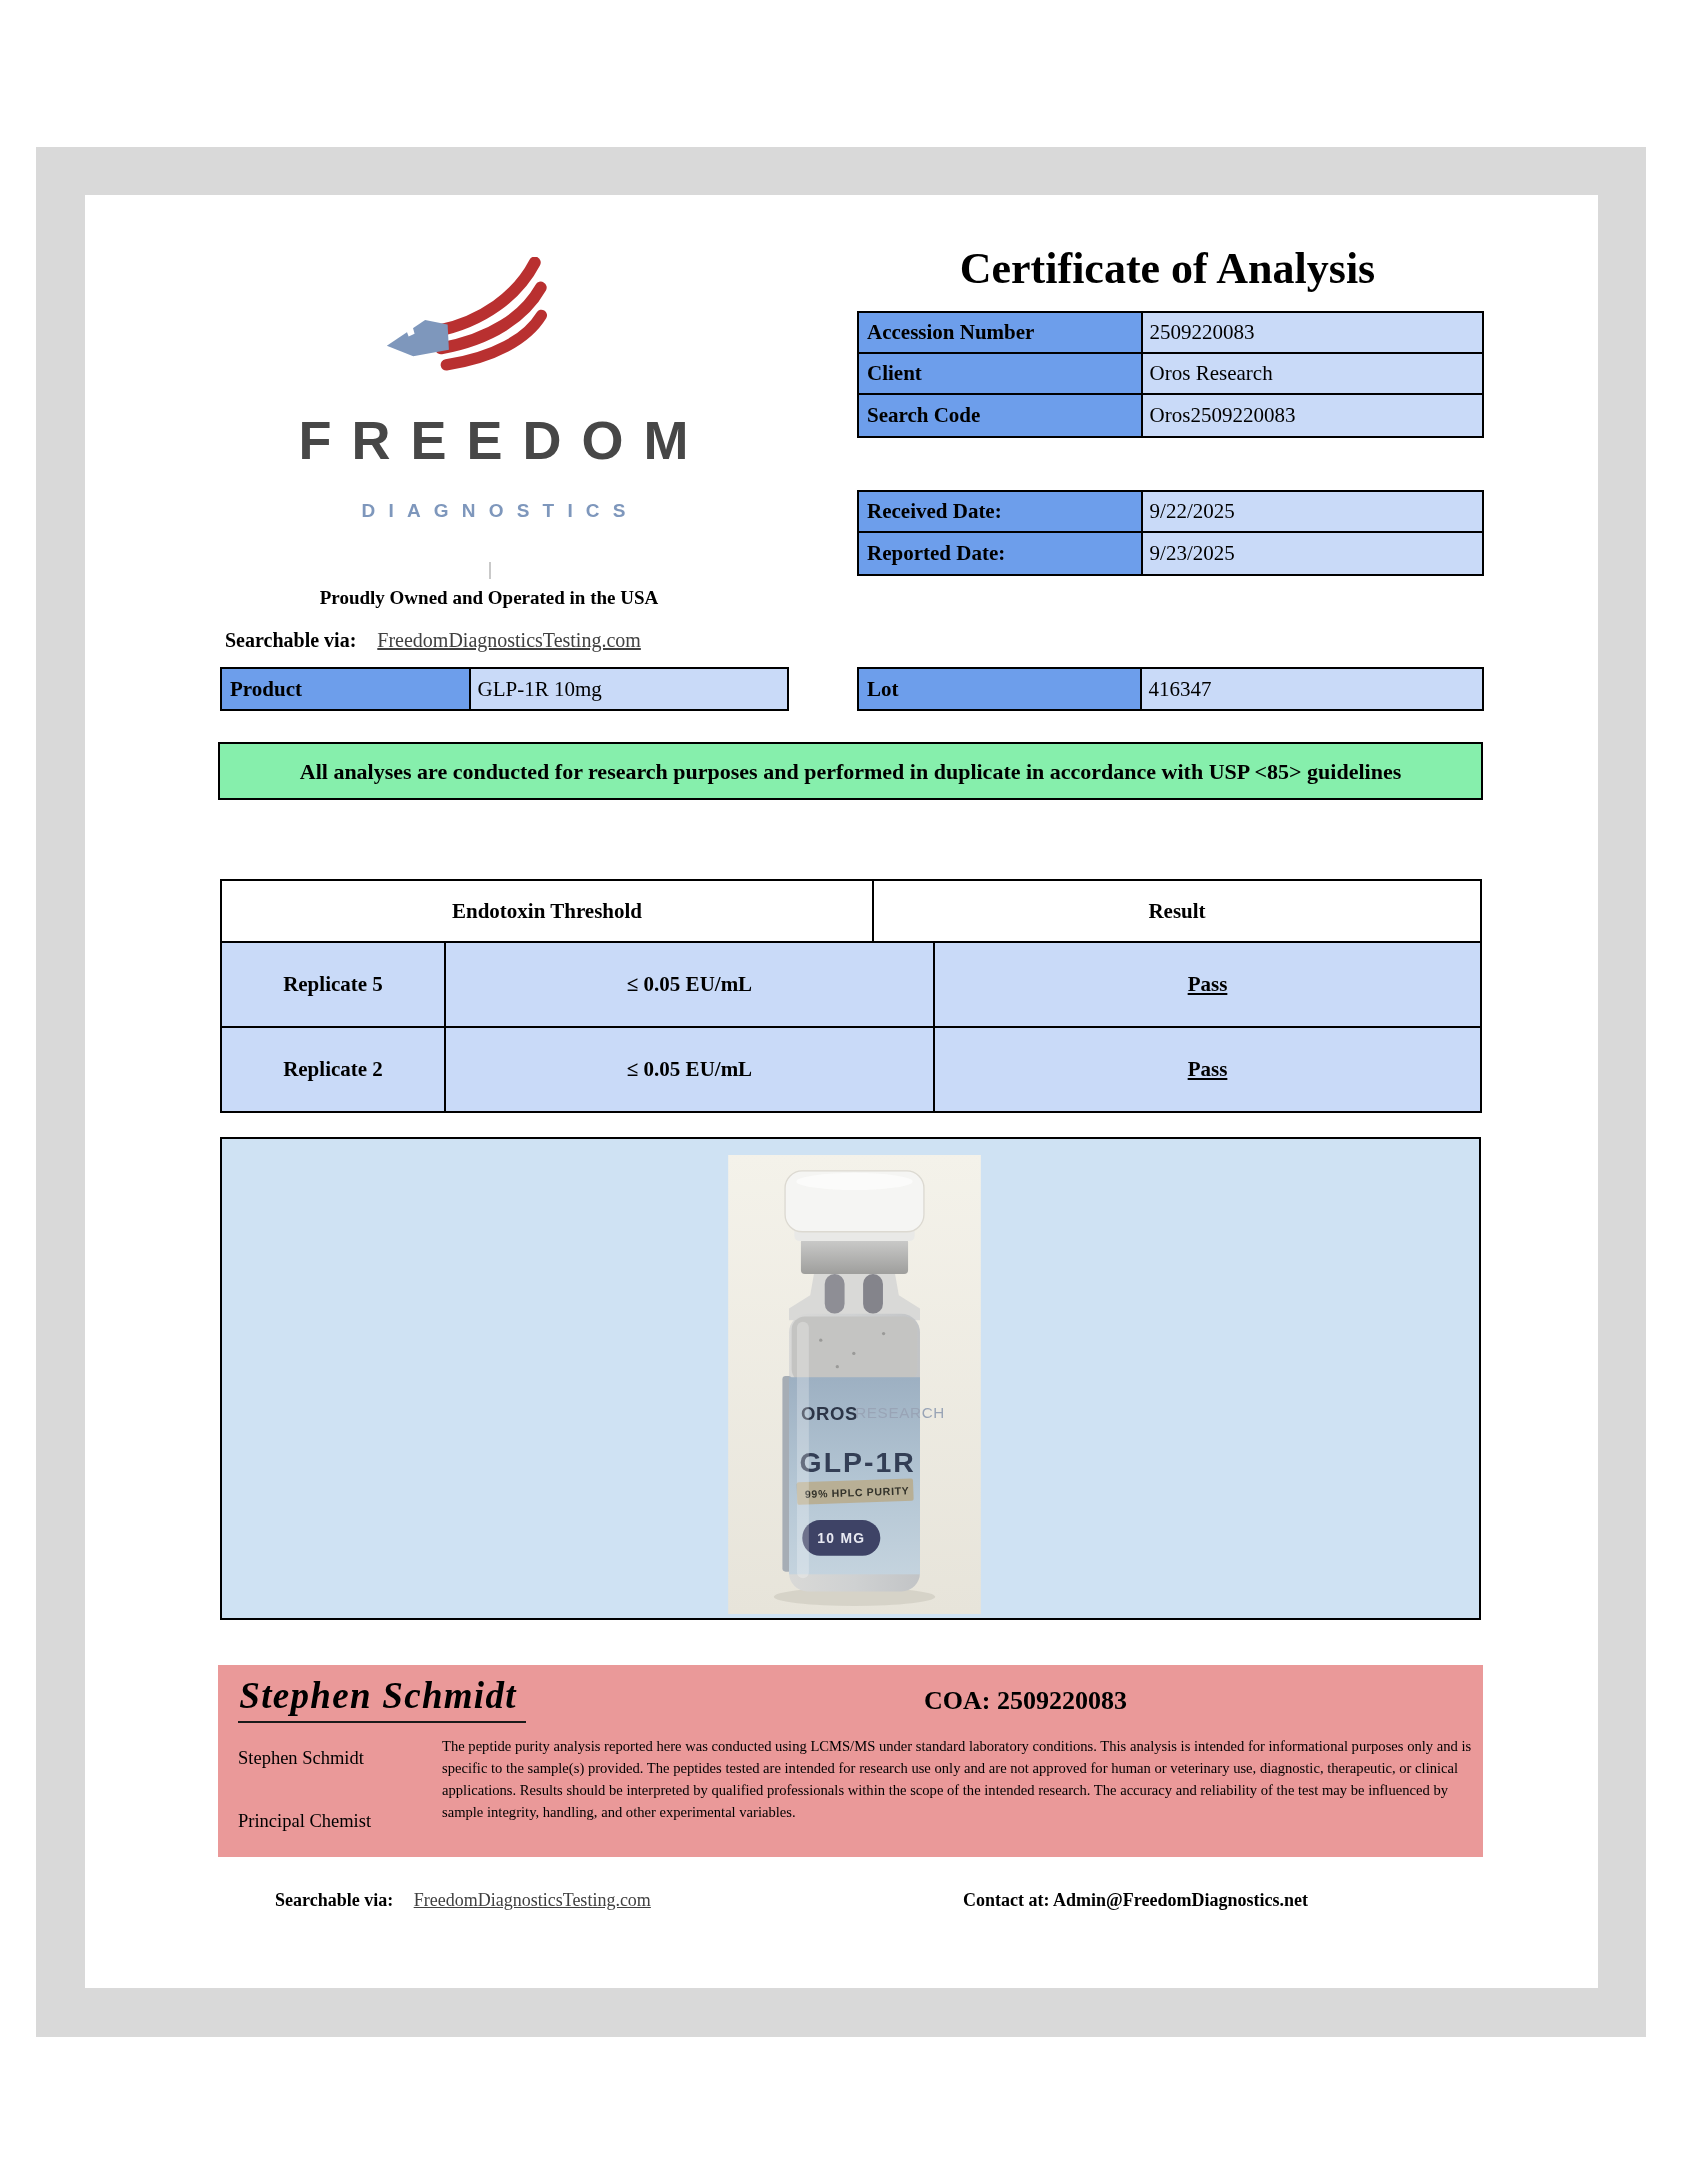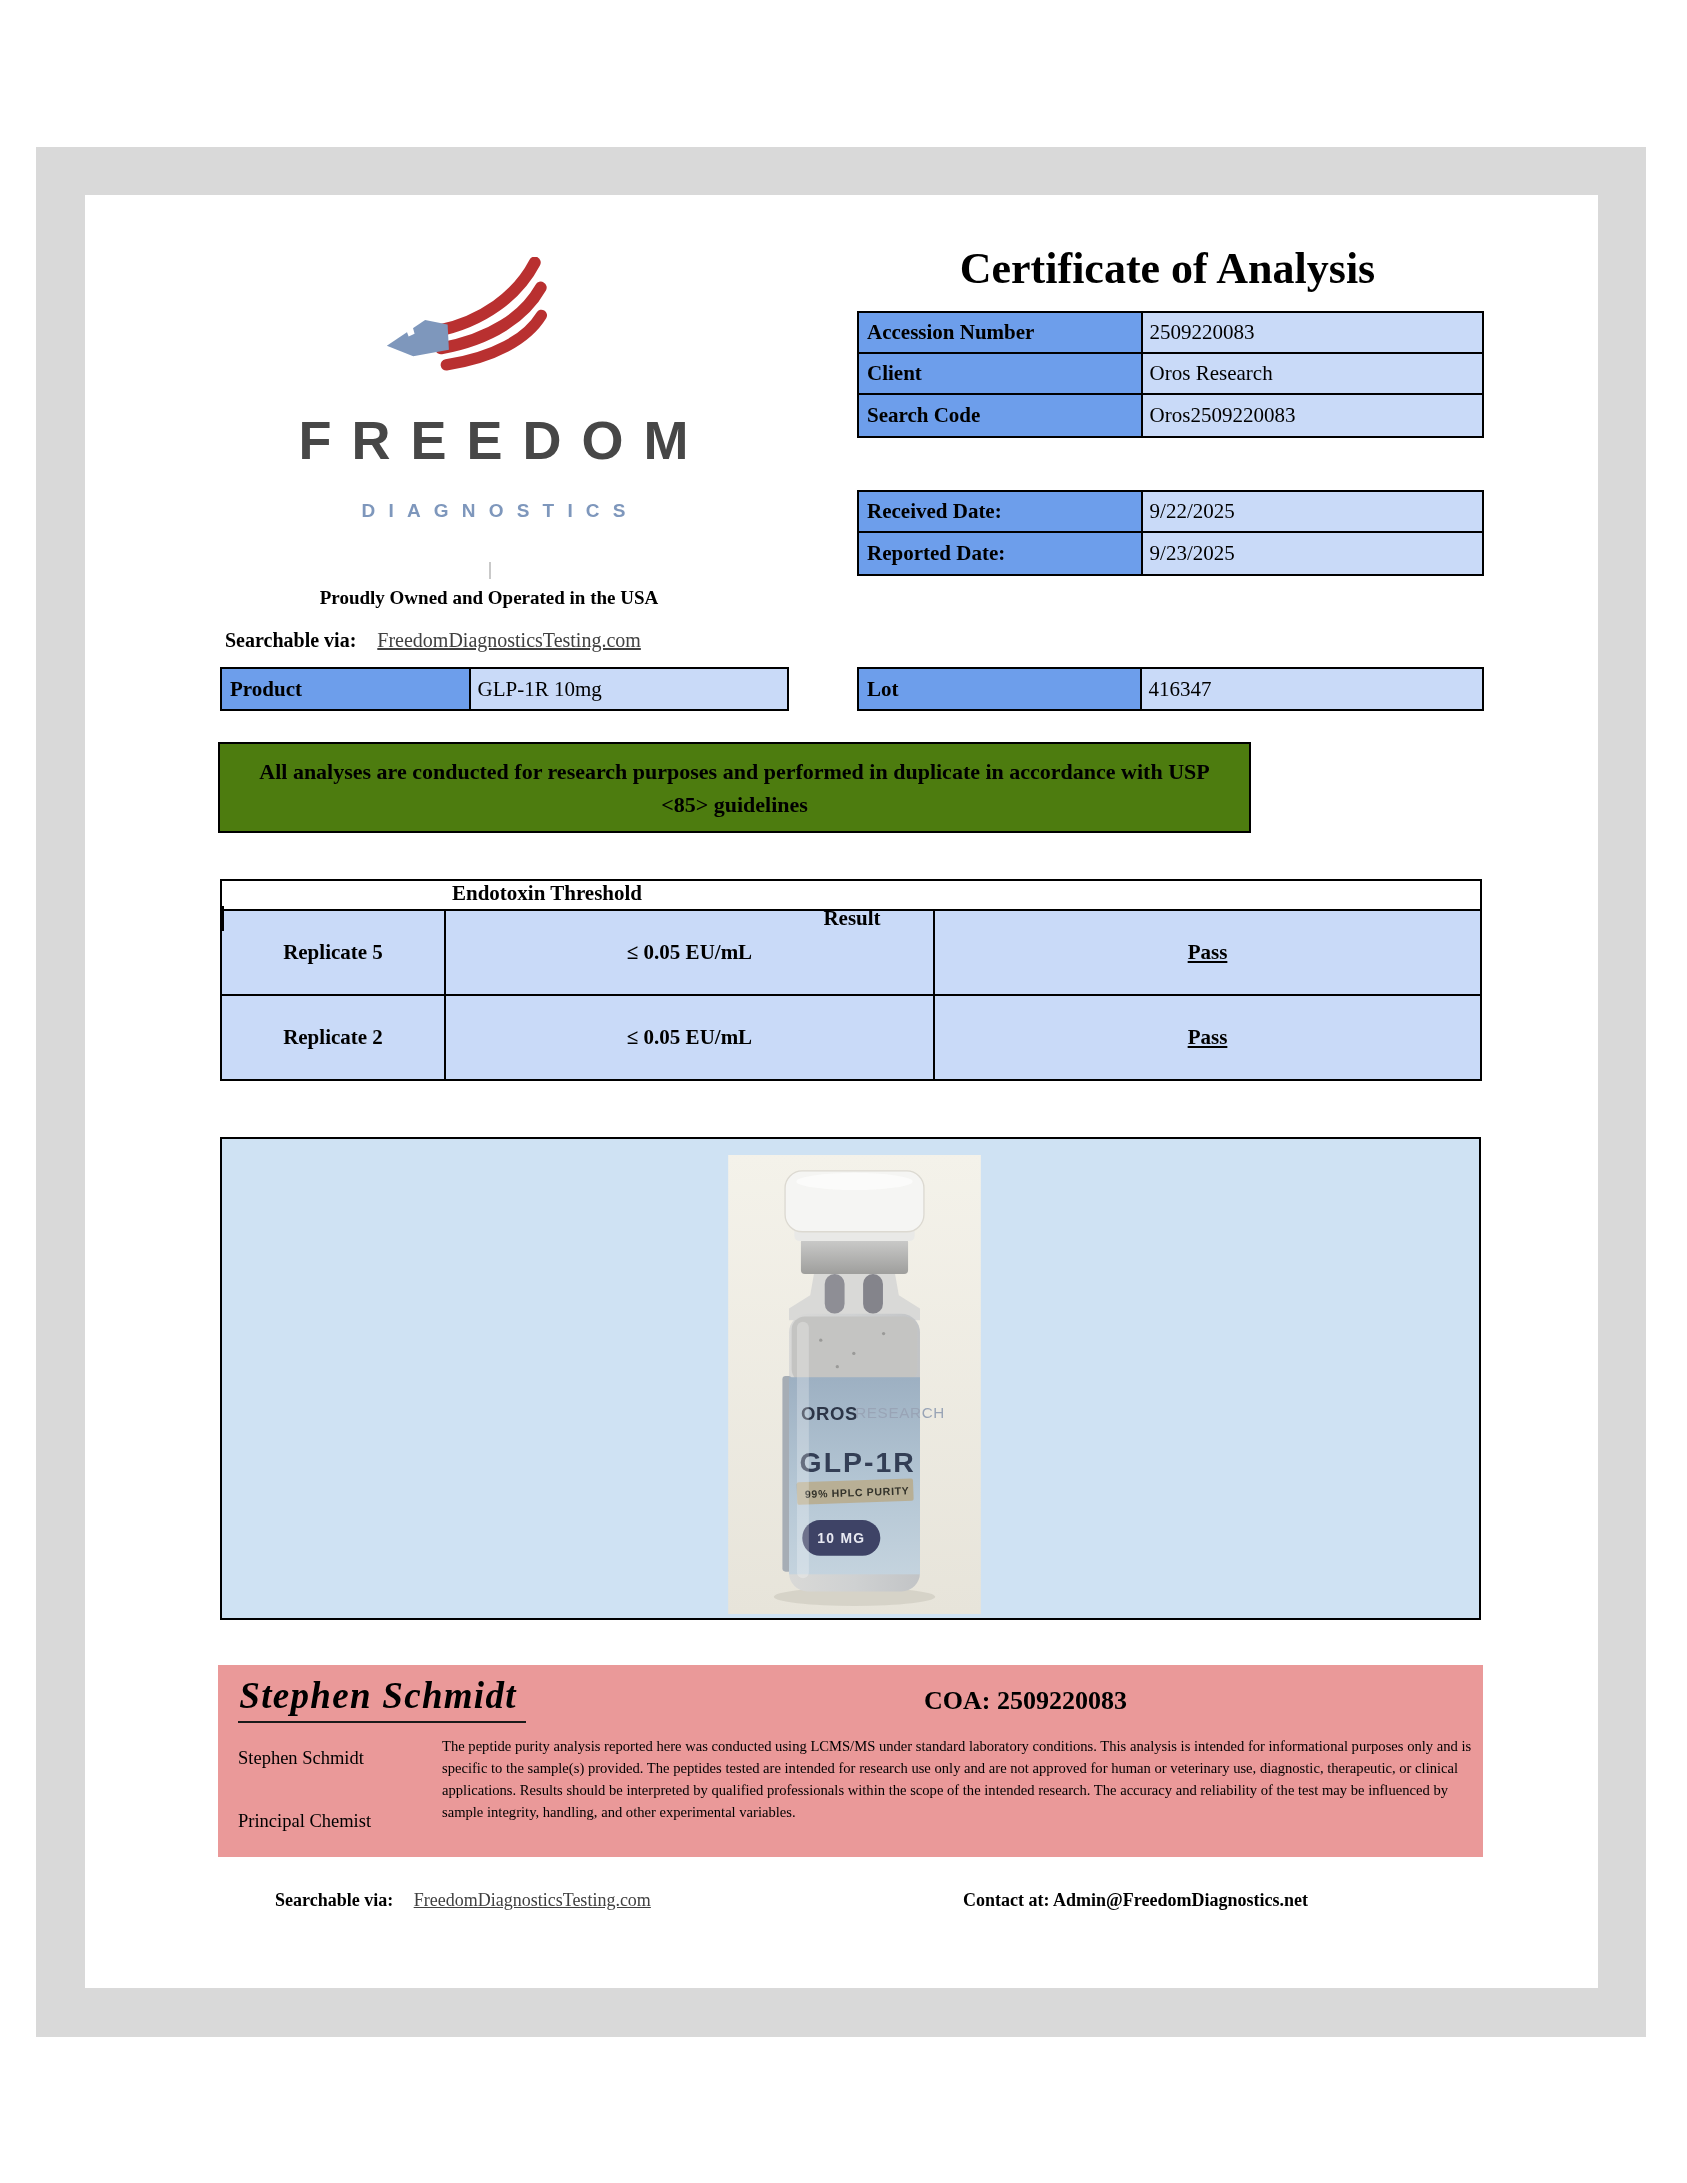--- a/index.html
+++ b/index.html
@@ -42,28 +42,28 @@
 
   
   .kv { top:667px; height:44px; border:2px solid #000; display:flex; }
   .kv.product { left:220px;  width:569px; }
   .kv.lot     { left:857px; width:627px; }
   .kv .hdr-label { height:100%; }
   .kv.product .hdr-label { width:249px; }
   .kv.lot .hdr-label { width:283px; }
 
   
-  .banner { left:218px; top:742px; width:1033px; background:#4d7c0f;
+  .banner { left:218px; top:742px; width:1265px; background:#86efac;
             border:2.6px solid #000; padding:10.6px 17px; text-align:center; }
   .banner-text { display:inline-block; max-width:1164px; font-weight:bold;
                  font-size:22px; line-height:33px; }
 
   
   .endo { left:220px; top:879px; width:1262px; border:2.6px solid #000; }
-  .endo-head { display:flex; height:28px; background:#ffffff;flex-direction:column; }
+  .endo-head { display:flex; height:60px; background:#ffffff; }
   .endo-head .c1 { width:650px; }
   .endo-head .c2 { flex:1; border-left:2.6px solid #000; }
   .endo-row { display:flex; height:85px; background:#c9daf8; border-top:2.6px solid #000; }
   .endo-row .r1 { width:224px; border-right:2.6px solid #000; }
   .endo-row .r2 { width:489px; border-right:2.6px solid #000; }
   .endo-row .r3 { flex:1;text-decoration:underline; }
   .endo .cell { display:flex; align-items:center; justify-content:center;
                 font-weight:bold; font-size:21px; }
 
   

